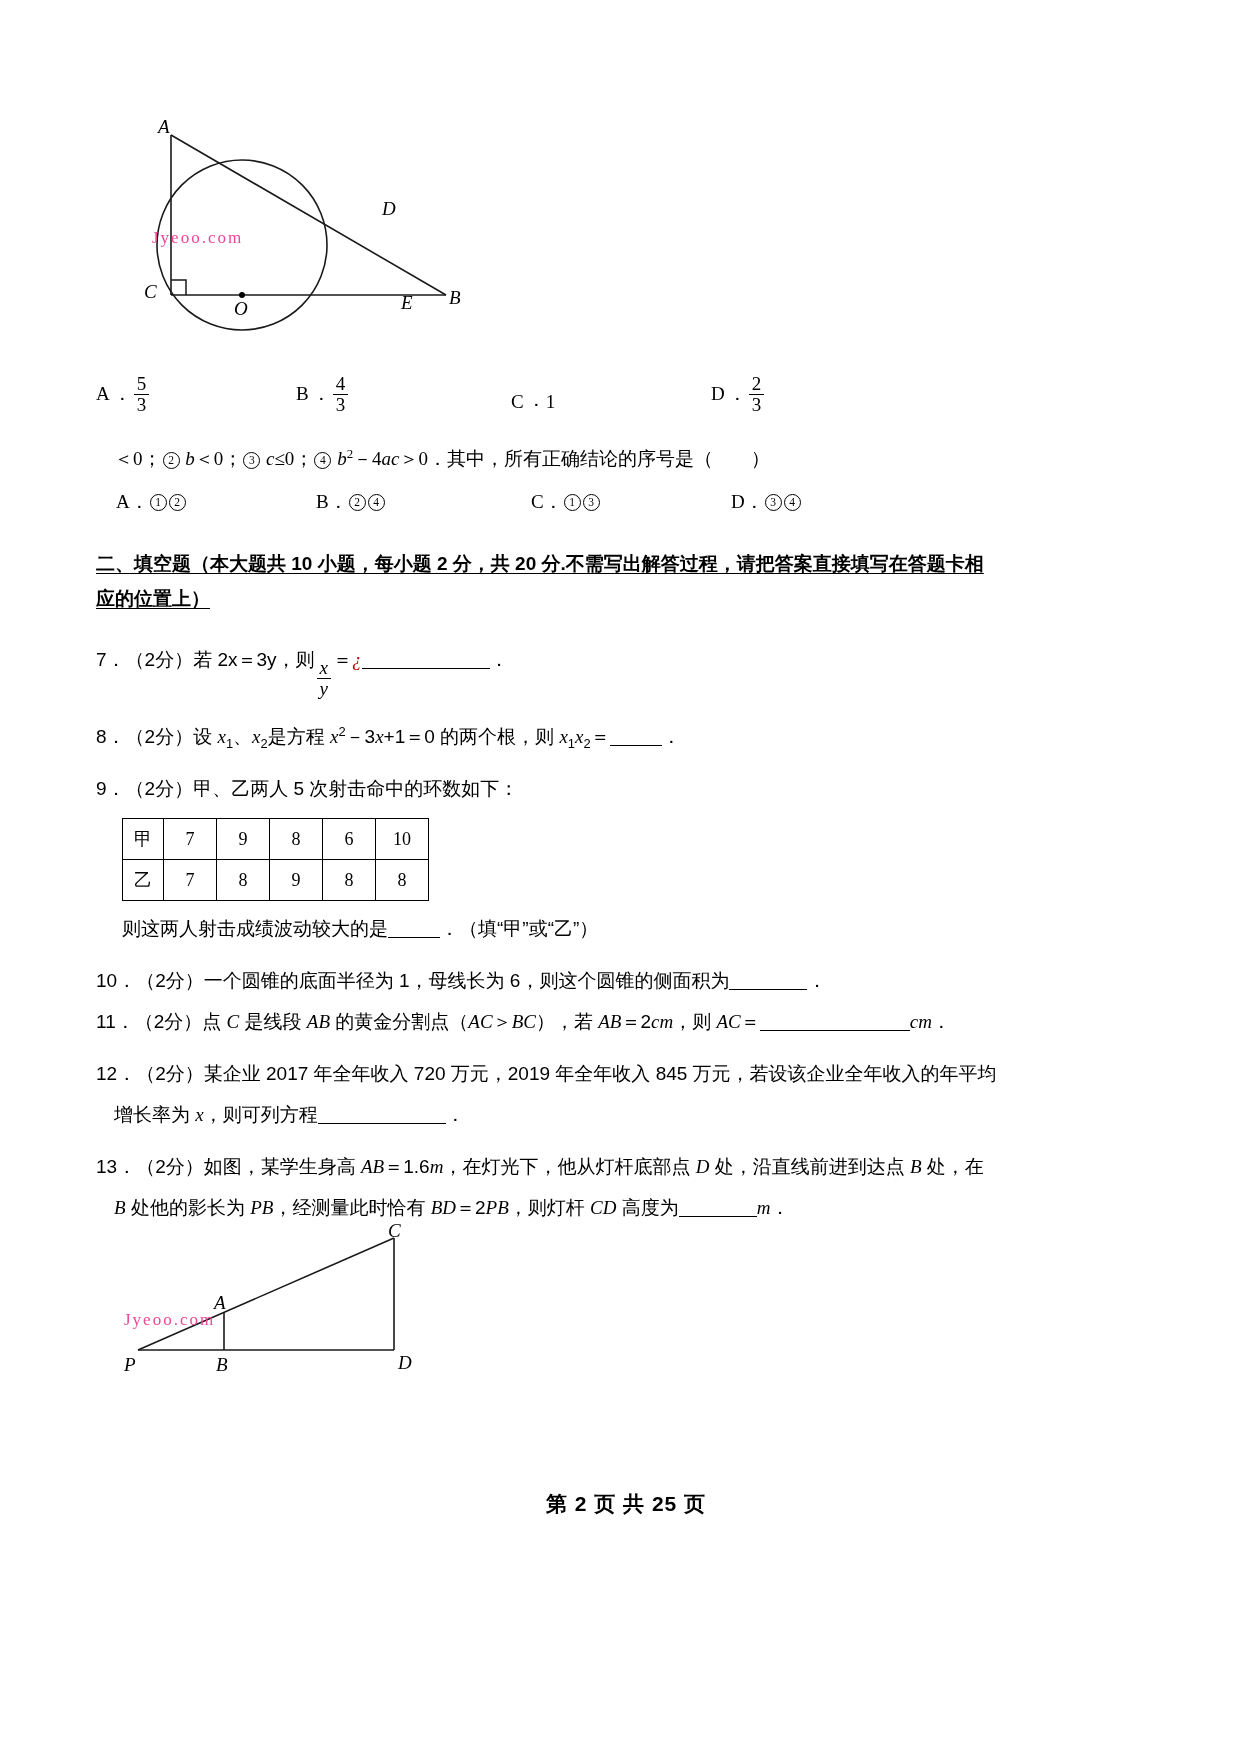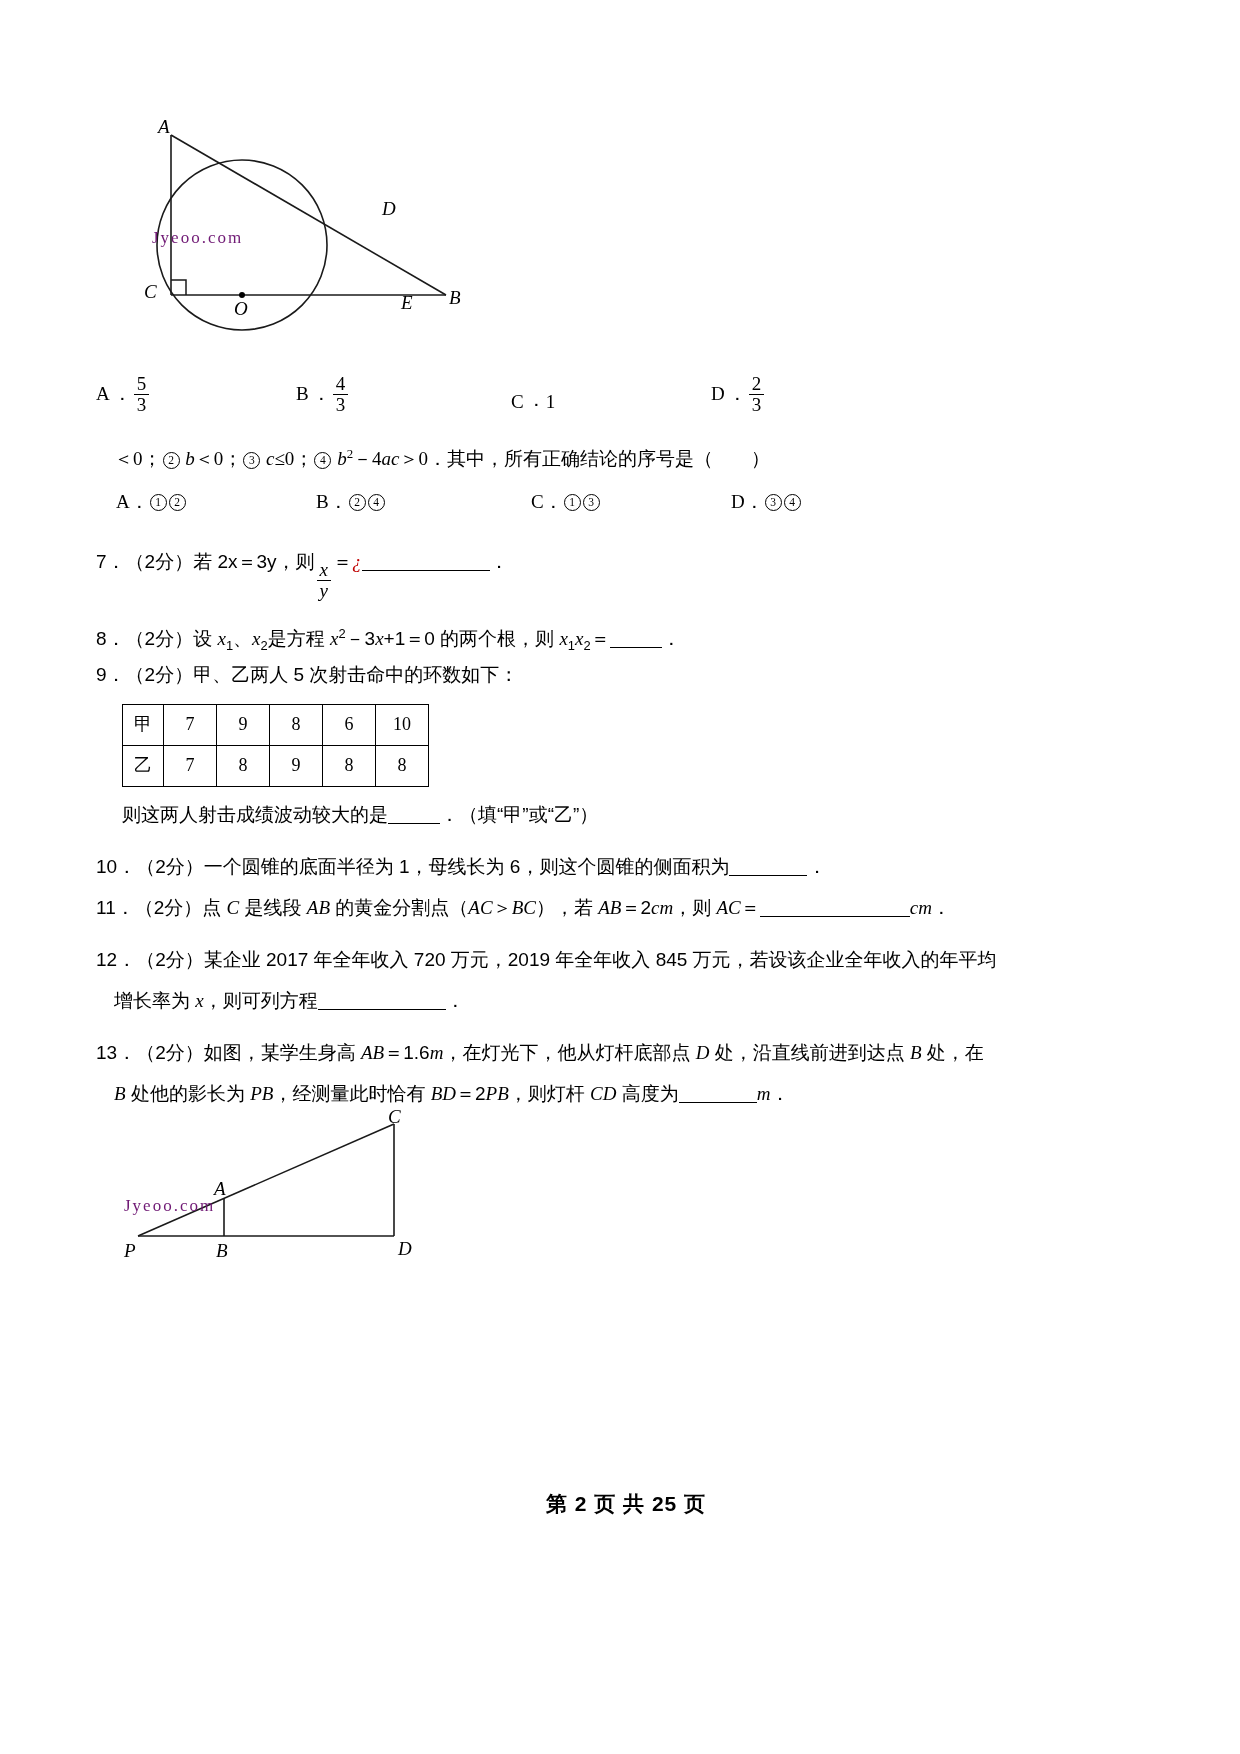--- a/index.html
+++ b/index.html
@@ -40,21 +40,21 @@
   sup { font-size: 0.68em; vertical-align: super; line-height: 0; }
   sub { font-size: 0.68em; vertical-align: sub; line-height: 0; }
 
   
   .fig1 { position: relative; height: 248px; width: 420px; margin-left: 28px; }
   .fig2 { position: relative; height: 150px; width: 400px; margin-left: 20px; margin-top: 6px;}
 
   .wm {
     position: absolute;
     font-size: 17px;
-    color: #701a75;
+    color: #ec4899;
     font-family: "Liberation Serif", serif;
     letter-spacing: 2px;
     user-select: none;
   }
 
   
   .optrow {
     display: flex;
     align-items: flex-end;
     margin: 10px 0 0 0;
@@ -238,37 +238,41 @@
         </div>
         <div class="opt">
           <span>D</span>
             <span>．</span>
           <span class="circnum">3</span>
             <span class="circnum">4</span>
         </div>
       </div>
     </div>
 
+    <div style="margin-top:28px;">
+      <div class="sect">二、填空题（本大题共 10 小题，每小题 2 分，共 20 分.不需写出解答过程，请把答案直接填写在答题卡相</div>
+      <div class="sect" style="margin-top:0;">应的位置上）</div>
+    </div>
 
     <div class="q" style="margin-top:30px;">
       <div class="qline">
         <span class="cn">7</span><span class="cn">．</span><span class="cn">（2分）</span><span class="cn">若 2x＝3y，则</span><span class="frac" style="vertical-align:-8px;">
             <i class="v num">x</i>
             <i class="v den">y</i>
           </span><span>＝</span><span class="dotred">¿</span><span class="blank b-lg"></span><span>．</span>
       </div>
     </div>
 
     <div class="q" style="margin-top:24px;">
       <div class="qline">
         <span class="cn">8</span><span class="cn">．</span><span class="cn">（2分）</span><span class="cn">设 <i class="v">x</i><sub>1</sub>、<i class="v">x</i><sub>2</sub>是方程 <i class="v">x</i><sup>2</sup>－3<i class="v">x</i>+1＝0 的两个根，则 <i class="v">x</i><sub>1</sub><i class="v">x</i><sub>2</sub>＝</span><span class="blank b-sm"></span><span>．</span>
       </div>
     </div>
 
-    <div class="q" style="margin-top:8px;">
+    <div class="q" style="margin-top:24px;">
       <div class="qline">
         <span class="cn">9</span><span class="cn">．</span><span class="cn">（2分）</span><span class="cn">甲、乙两人 5 次射击命中的环数如下：</span>
       </div>
 
       <table class="scores">
         <tbody>
           <tr>
             <td class="hd">甲</td>
             <td>7</td>
             <td>9</td>

